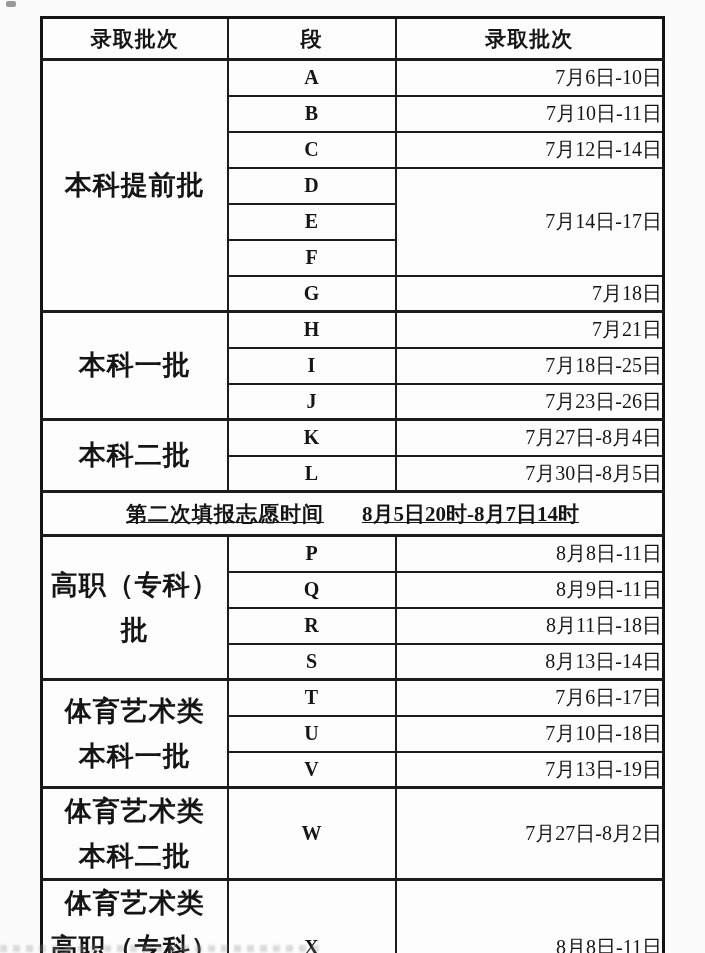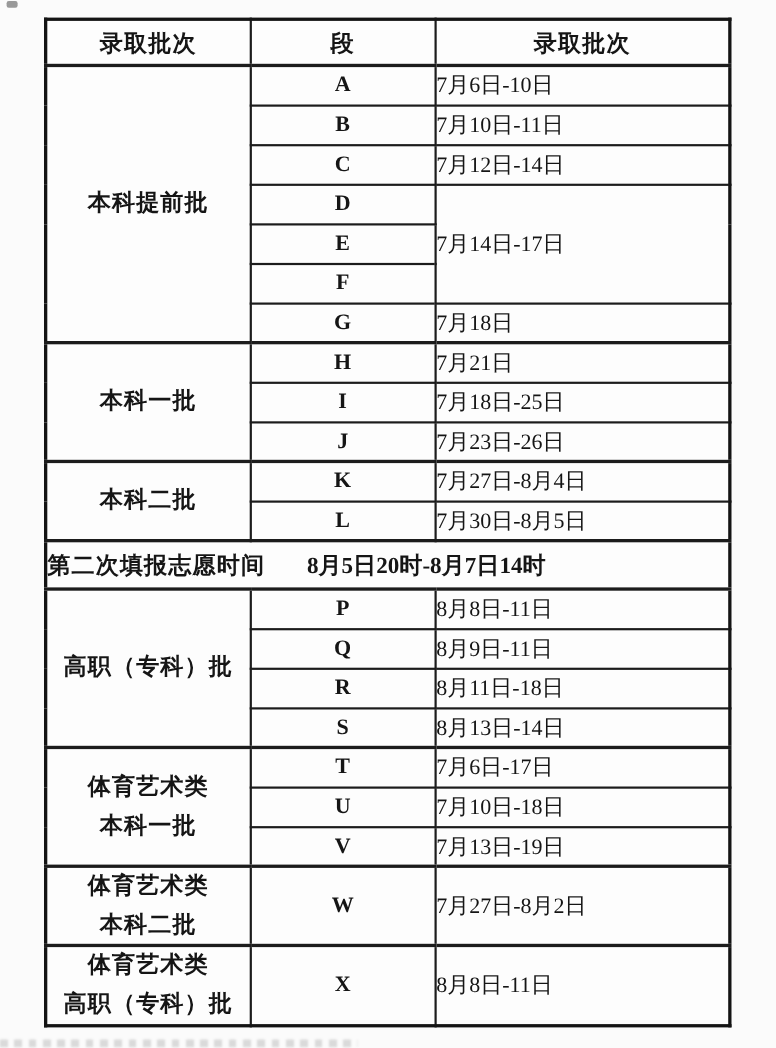--- a/index.html
+++ b/index.html
@@ -31,38 +31,38 @@
   tr.rw { height: 72px; }
   .hdr {
     text-align: center;
     font-weight: 700;
     font-size: 21px;
     letter-spacing: 1px;
   }
   .batch {
     text-align: center;
     font-weight: 700;
-    font-size: 21px;
+    font-size: 27px;
     line-height: 1.65;
     letter-spacing: 1px;
   }
   .seg {
     text-align: center;
     font-family: "Liberation Serif", serif;
     font-weight: 700;
     font-size: 20px;
   }
   .date {
-    text-align: left;
+    text-align: right;
     padding-left: 12px;
     font-family: "Liberation Serif", serif;
     font-weight: 400;
     font-size: 20px;
   }
-  .notice { white-space: nowrap; }
+  .notice { text-align: center; white-space: nowrap; text-decoration: underline; }
   .notice-label {
     font-weight: 700;
     font-size: 21px;
     letter-spacing: 1px;
     margin-right: 38px;
   }
   .notice-time {
     font-family: "Liberation Serif", serif;
     font-weight: 700;
     font-size: 21px;

